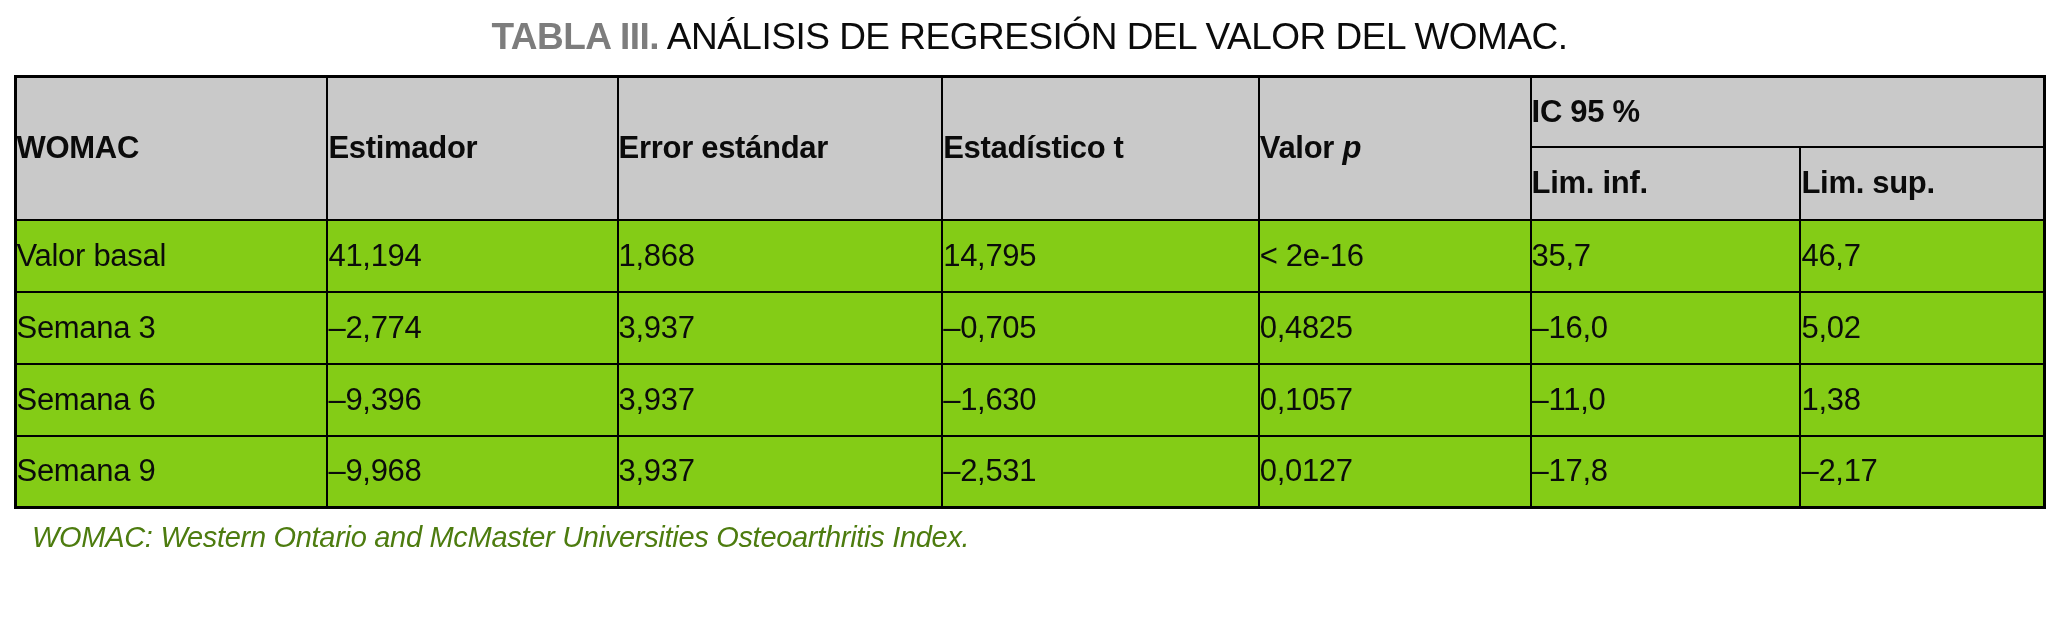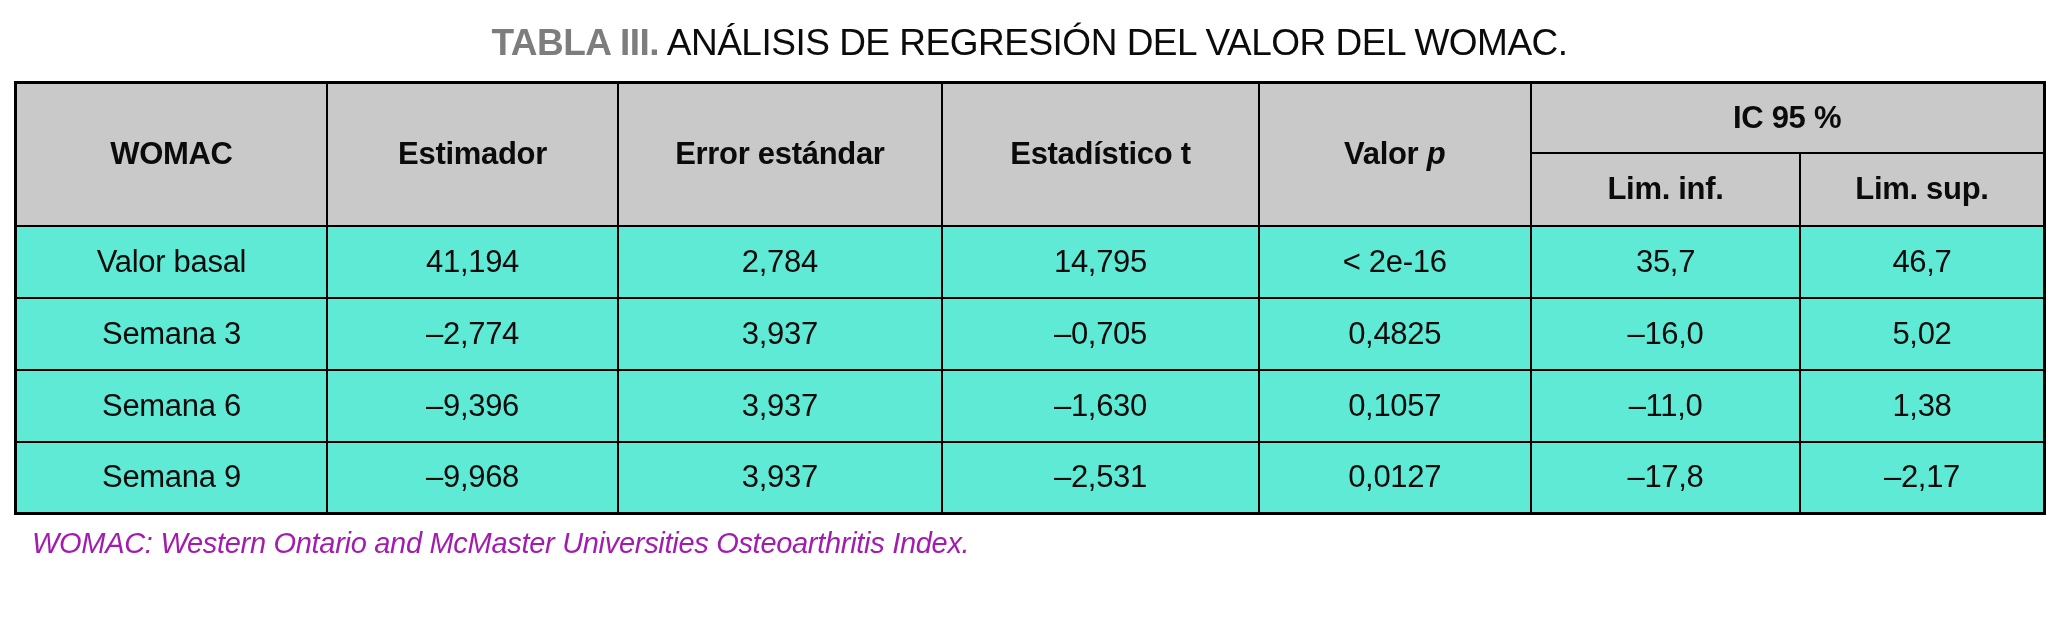--- a/index.html
+++ b/index.html
@@ -9,21 +9,21 @@
   }
   body {
     width: 2059px;
     height: 640px;
     font-family: "Liberation Sans", sans-serif;
     color: #0b0b0b;
     overflow: hidden;
   }
   .title-bar {
     text-align: center;
-    margin-top: 22px;
+    margin-top: 16px;
     font-size: 37px;
     letter-spacing: -0.5px;
     white-space: nowrap;
   }
   .title-label {
     font-weight: 700;
     color: #7d7d7d;
   }
   .title-text {
     font-weight: 400;
@@ -34,53 +34,53 @@
     margin: 17px auto 0 auto;
     border-collapse: collapse;
     table-layout: fixed;
     border: 3px solid #000;
     font-size: 31px;
     letter-spacing: -0.3px;
   }
   .regression-table th,
   .regression-table td {
     border: 2px solid #000;
-    text-align: center;
+    text-align: left;
     vertical-align: middle;
     padding: 0;
     overflow: hidden;
   }
   .regression-table thead th {
     background: #c9c9c9;
     font-weight: 700;
   }
   
   .regression-table thead th.deep {
     border-bottom: 1px solid #a16207;
   }
   .regression-table thead tr.head-top {
     height: 70px;
   }
   .regression-table thead tr.head-sub {
     height: 73px;
   }
   .regression-table tbody tr {
     height: 72px;
-    background: #5eead4;
+    background: #84cc16;
   }
   .valor-p-italic {
     font-style: italic;
   }
   .footnotes {
     margin: 10px 0 0 32px;
     font-size: 29px;
     font-style: italic;
     line-height: 36px;
     letter-spacing: -0.3px;
-    color: #a21caf;
+    color: #4d7c0f;
   }
   .footnote-line {
     white-space: nowrap;
   }
 </style>
 </head>
 <body>
 
 <div class="title-bar">
   <span class="title-label">TABLA III.</span>
@@ -109,21 +109,21 @@
     </tr>
     <tr class="head-sub">
       <th class="deep">Lim. inf.</th>
       <th class="deep">Lim. sup.</th>
     </tr>
   </thead>
   <tbody>
     <tr>
       <td>Valor basal</td>
       <td>41,194</td>
-      <td>2,784</td>
+      <td>1,868</td>
       <td>14,795</td>
       <td>&lt; 2e-16</td>
       <td>35,7</td>
       <td>46,7</td>
     </tr>
     <tr>
       <td>Semana 3</td>
       <td>–2,774</td>
       <td>3,937</td>
       <td>–0,705</td>

